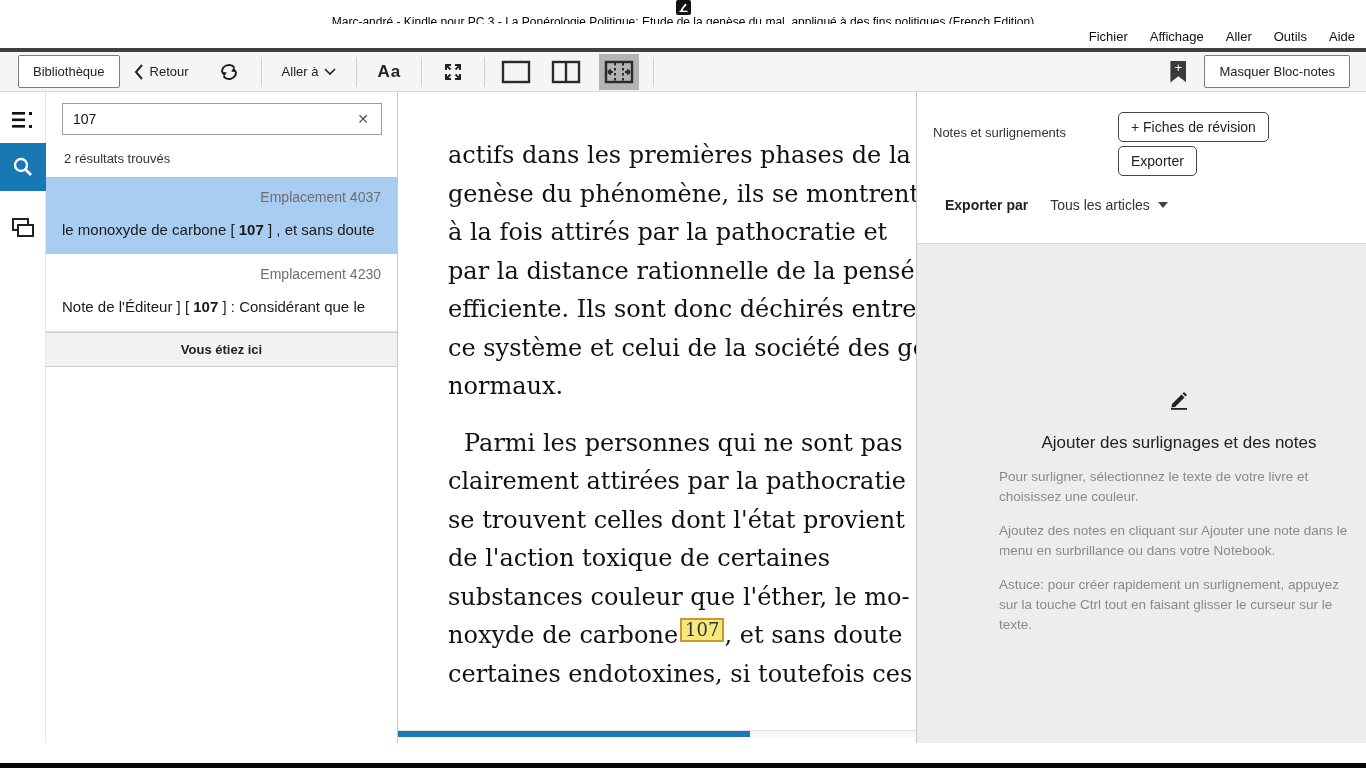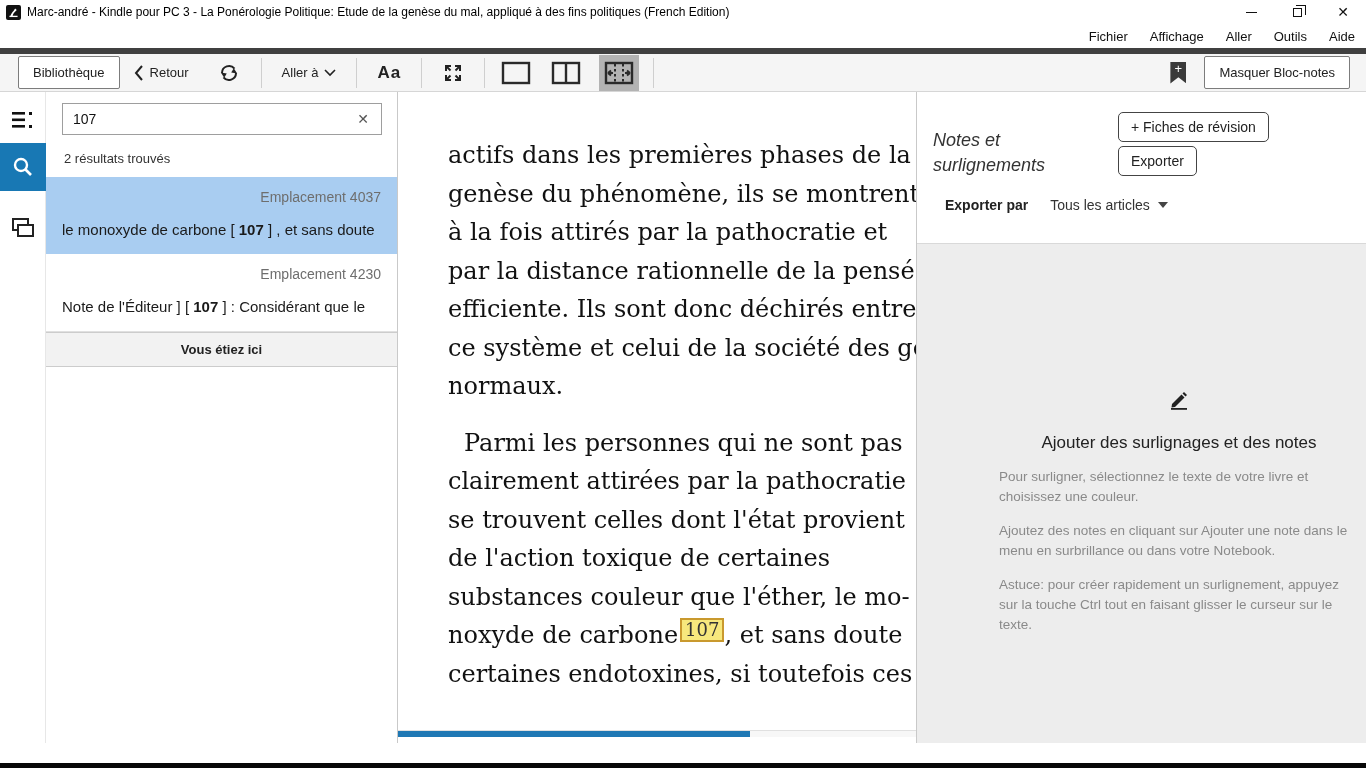--- a/index.html
+++ b/index.html
@@ -2,37 +2,37 @@
 <html><head>
 <meta charset="utf-8">
 <style>
   * { margin:0; padding:0; box-sizing:border-box; }
   html,body { width:1366px; height:768px; overflow:hidden; }
   body { font-family:"Liberation Sans", sans-serif; background:#fff; position:relative; }
 
   .window { position:absolute; inset:0; background:#fff; }
 
   
-  .titlebar { position:absolute; left:0; top:0; width:100%; height:24px; background:#fff; display:flex; align-items:center; }
+  .titlebar { position:absolute; left:0; top:0; width:100%; height:24px; background:#fff; display:flex; align-items:center;flex-direction:column; }
   .app-icon { width:15px; height:15px; margin:0 6px 0 6px; background:#111; border-radius:2px; position:relative; flex:0 0 auto; }
   .app-icon svg { position:absolute; inset:1px; }
   .title-text { font-size:12px; color:#000; white-space:nowrap; }
   .win-controls { margin-left:auto; display:flex; align-items:center; height:100%; }
   .win-btn { width:46px; height:100%; display:flex; align-items:center; justify-content:center; color:#111; font-size:13px; cursor:default; }
   .restore-glyph { width:9px; height:9px; border:1px solid #111; position:relative; background:#fff; }
   .restore-glyph:before { content:""; position:absolute; left:2px; top:-4px; width:9px; height:9px; border:1px solid #111; border-bottom:none; border-left:none; background:transparent; }
   .min-glyph { width:11px; height:1px; background:#111; }
   .close-glyph { font-size:14px; line-height:1; }
 
   
   .menubar { position:absolute; left:0; top:24px; width:100%; height:24px; background:#fff; display:flex; align-items:center; padding-left:4px;justify-content:flex-end; }
   .menu-item { font-size:13px; color:#111; padding:0 11px; height:100%; display:flex; align-items:center; }
 
   
-  .toolbar { position:absolute; left:0; top:48px; width:100%; height:44px; background:#f5f5f5; border-top:6px solid #404040; border-bottom:1px solid #d6d6d6; display:flex; align-items:center; }
+  .toolbar { position:absolute; left:0; top:48px; width:100%; height:44px; background:#f5f5f5; border-top:4px solid #404040; border-bottom:1px solid #d6d6d6; display:flex; align-items:center; }
   .tb-left { display:flex; align-items:center; height:100%; padding-left:18px; }
   .tb-right { margin-left:auto; display:flex; align-items:center; height:100%; padding-right:16px; gap:18px; }
   .btn-outline { background:#fff; border:1px solid #7c7c7c; color:#222; font-size:13px; padding:8px 14px; border-radius:2px; cursor:pointer; font-family:inherit; }
   .tb-item { display:flex; align-items:center; gap:6px; color:#222; font-size:13px; margin:0 14px; cursor:pointer; }
   .tb-sep { width:1px; height:30px; background:#cfcfcf; margin:0 6px; }
   .aa { font-size:17px; font-weight:bold; color:#222; letter-spacing:1px; }
   .layout-icon { width:34px; height:28px; display:flex; align-items:center; justify-content:center; margin:0 8px; cursor:pointer; }
   .layout-icon.selected { background:#b3b3b3; width:40px; height:36px; }
   .bookmark { width:16px; height:22px; background:#3a3a3a; position:relative; clip-path:polygon(0 0,100% 0,100% 100%,50% 72%,0 100%); display:flex; justify-content:center; cursor:pointer; }
   .bookmark span { color:#fff; font-size:13px; line-height:14px; }
@@ -63,21 +63,21 @@
   .book .line { white-space:nowrap; }
   .para2 { margin-top:18px; }
   .para2 .line.indent { text-indent:16px; }
   .footnote-ref { display:inline-block; background:#f7e87d; border:2px solid #c9992e; color:#333; font-size:18px; line-height:20px; padding:0 3px; position:relative; top:-7px; margin-left:2px; cursor:pointer; }
   .progress { position:absolute; left:0; bottom:6px; width:100%; height:7px; background:#f7f7f7; border-top:1px solid #e0e0e0; cursor:pointer; }
   .progress-fill { height:100%; width:68%; background:#1f78b4; }
 
   
   .notes-panel { position:absolute; left:917px; top:0; width:449px; height:100%; background:#ededed; }
   .notes-header { position:absolute; left:0; top:0; width:100%; height:152px; background:#fff; border-bottom:1px solid #d9d9d9; }
-  .notes-title { position:absolute; left:16px; top:36px; font-size:18px; color:#333; line-height:25px; width:170px;font-style:italic; }
+  .notes-title { position:absolute; left:16px; top:28px; font-size:13px; color:#333; line-height:25px; width:170px; }
   .notes-btn-col { position:absolute; left:201px; top:20px; display:flex; flex-direction:column; align-items:flex-start; gap:4px; }
   .btn-round { background:#fff; border:1px solid #444; border-radius:5px; font-size:14px; color:#222; padding:6px 12px; cursor:pointer; font-family:inherit; }
   .filter-row { position:absolute; left:28px; top:105px; display:flex; align-items:center; font-size:14px; }
   .filter-label { font-weight:bold; color:#222; margin-right:22px; }
   .filter-value { color:#333; display:flex; align-items:center; gap:8px; cursor:pointer; }
   .caret-down { width:0; height:0; border-left:5px solid transparent; border-right:5px solid transparent; border-top:6px solid #444; }
 
   .help-block { position:absolute; left:82px; top:298px; width:360px; }
   .help-title { display:flex; align-items:center; gap:23px; font-size:17px; color:#222; margin-bottom:14px;flex-direction:column; }
   .help-p { font-size:13.5px; color:#8a8a8a; line-height:20px; margin-bottom:14px; width:352px; }

